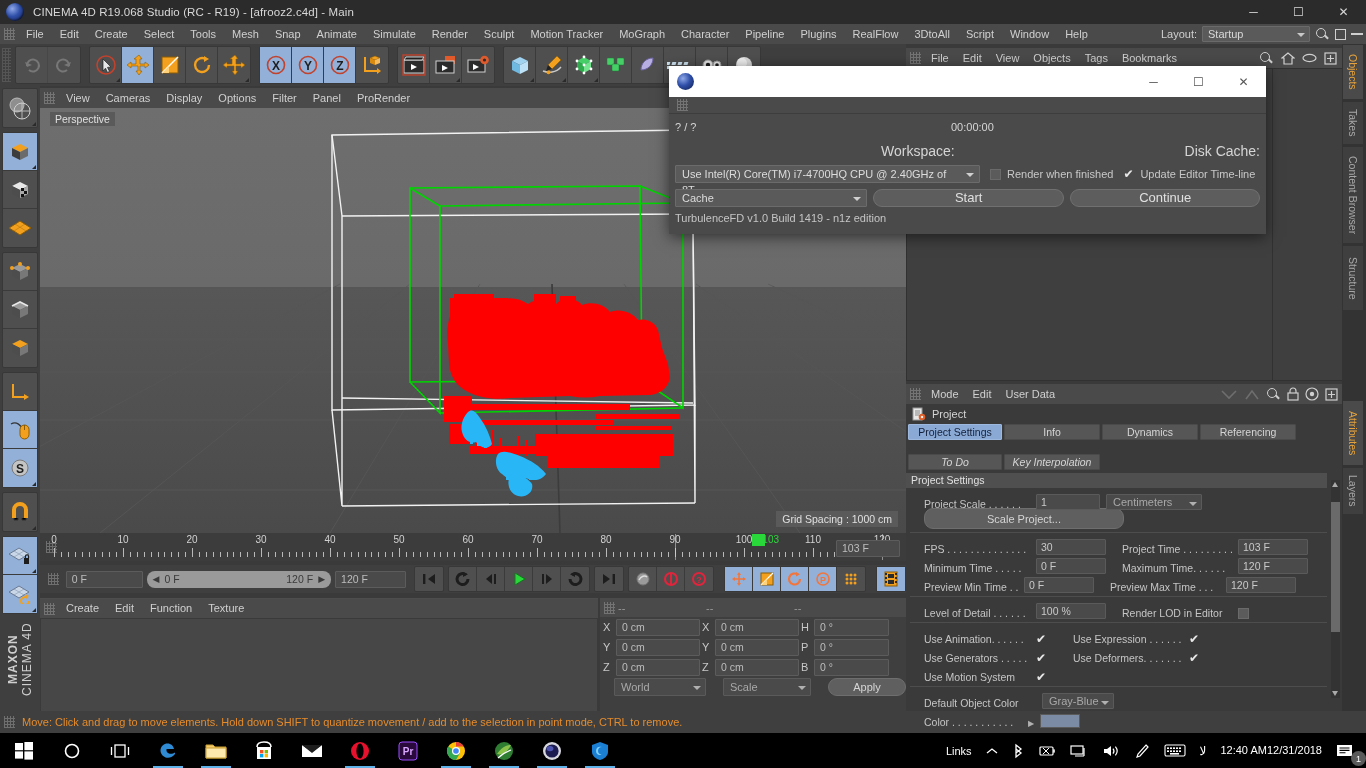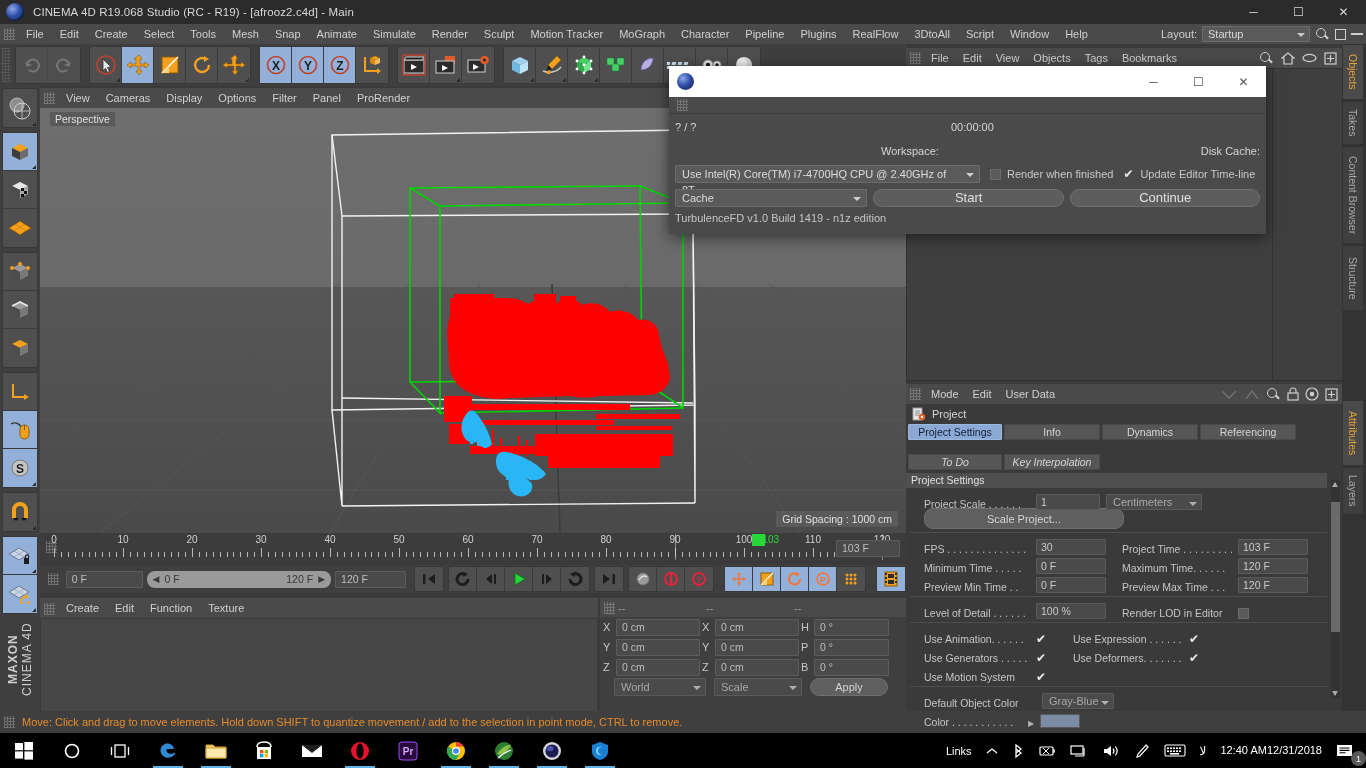--- a/index.html
+++ b/index.html
@@ -183,21 +183,21 @@
     background:#4a4a4a; box-shadow:0 3px 14px rgba(0,0,0,.55); }
   .tfd-tb { height:31px; background:#ffffff; display:flex; align-items:center; }
   .tfd-logo { width:17px;height:17px; margin-left:8px; border-radius:50%;
     background:radial-gradient(circle at 35% 32%, #8fa8e8 0%, #2f4fa8 45%, #101b4a 100%); }
   .tfd-tb .btns { margin-left:auto; display:flex; }
   .tfd-tb .b { width:45px;height:31px; display:flex;align-items:center;justify-content:center;
     color:#555; font-size:12px; }
   .tfd-grip { height:17px; display:flex; align-items:center; padding-left:4px;
     border-bottom:1px solid #3d3d3d; }
   .tfd-row1 { height:26px; display:flex; align-items:center; font-size:11px; color:#d5d5d5; }
-  .tfd-ws { height:22px; display:flex; align-items:center; font-size:11px; color:#d5d5d5;
+  .tfd-ws { height:22px; display:flex; align-items:center; font-size:14px; color:#d5d5d5;
     position:relative; }
   .tfd-ctrlrow { height:24px; display:flex; align-items:center; gap:6px; padding:0 6px; }
   .tfd-btnrow { height:23px; display:flex; align-items:center; gap:6px; padding:0 6px; }
   .tfd-combo { background:#5a5a5a; border:1px solid #6b6b6b; height:18px; line-height:16px;
     color:#dcdcdc; font-size:11px; padding:0 18px 0 6px; position:relative; border-radius:1px; }
   .tfd-combo:after{ content:""; position:absolute; right:5px; top:7px;
     border-left:4px solid transparent;border-right:4px solid transparent;border-top:4px solid #d0d0d0;}
   .tfd-pill { background:#5d5d5d; border:1px solid #707070; border-radius:9px; height:18px;
     display:flex; align-items:center; justify-content:center; color:#e0e0e0; font-size:13px; }
   .tfd-foot { font-size:11px; color:#c5c5c5; padding:3px 0 0 6px; }
@@ -1040,21 +1040,21 @@
       <div class="numfield cfield small">0 °</div>
     </div>
     <div class="crow">
       <span class="caxis">Z</span>
       <div class="numfield cfield">0 cm</div>
       <span class="caxis">Z</span>
       <div class="numfield cfield">0 cm</div>
       <span class="caxis">B</span>
       <div class="numfield cfield small">0 °</div>
     </div>
-    <div class="crow" style="gap:8px;padding-left:14px;">
+    <div class="crow" style="gap:8px;padding-left:14px;justify-content:space-between;">
       <div class="selcombo" style="width:92px;">World</div>
       <div class="selcombo" style="width:88px;">Scale</div>
       <div class="btnpill" style="width:78px;">Apply</div>
     </div>
   </div>
 
   <div class="statusbar">
     <div class="grip"></div>
     <div class="txt">Move: Click and drag to move elements. Hold down SHIFT to quantize movement / add to the selection in point mode, CTRL to remove.</div>
   </div>
@@ -1164,21 +1164,21 @@
       </div>
 
       <div class="prow" style="padding-left:18px;">
         <span class="plabel" style="width:112px;">Minimum Time . . . . .</span>
         <div class="pfield" style="width:70px;">0 F</div>
         <span class="plabel" style="width:116px;margin-left:16px;">Maximum Time. . . . . .</span>
         <div class="pfield" style="width:70px;">120 F</div>
       </div>
 
       <div class="prow" style="padding-left:18px;">
-        <span class="plabel" style="width:112px;">Preview Min Time . .</span>
+        <span class="plabel" style="width:100px;">Preview Min Time . .</span>
         <div class="pfield" style="width:70px;">0 F</div>
         <span class="plabel" style="width:116px;margin-left:16px;">Preview Max Time . . .</span>
         <div class="pfield" style="width:70px;">120 F</div>
       </div>
 
       <div class="divline"></div>
 
       <div class="prow" style="padding-left:18px;">
         <span class="plabel" style="width:112px;">Level of Detail . . . . . .</span>
         <div class="pfield" style="width:70px;">100 %</div>

